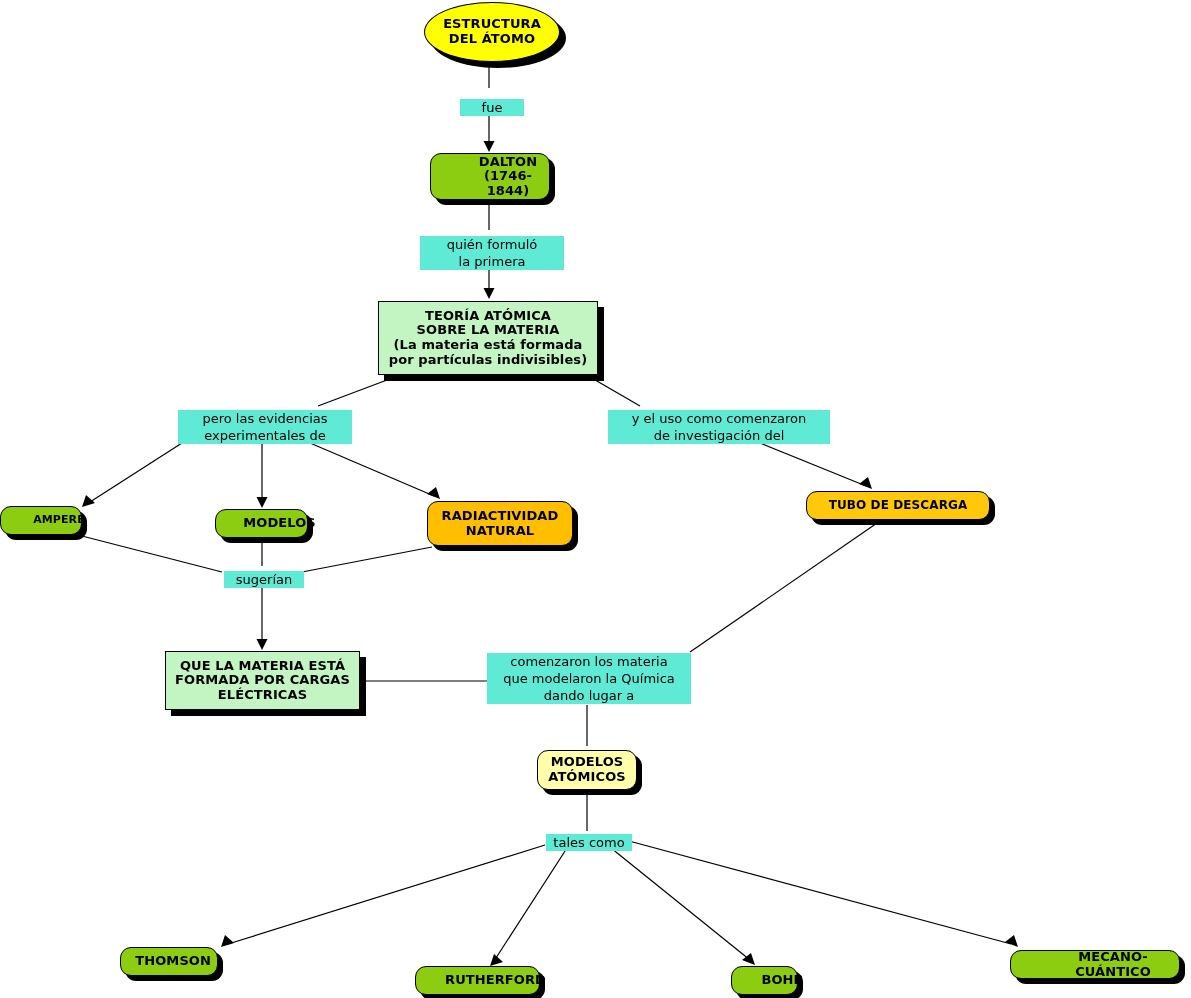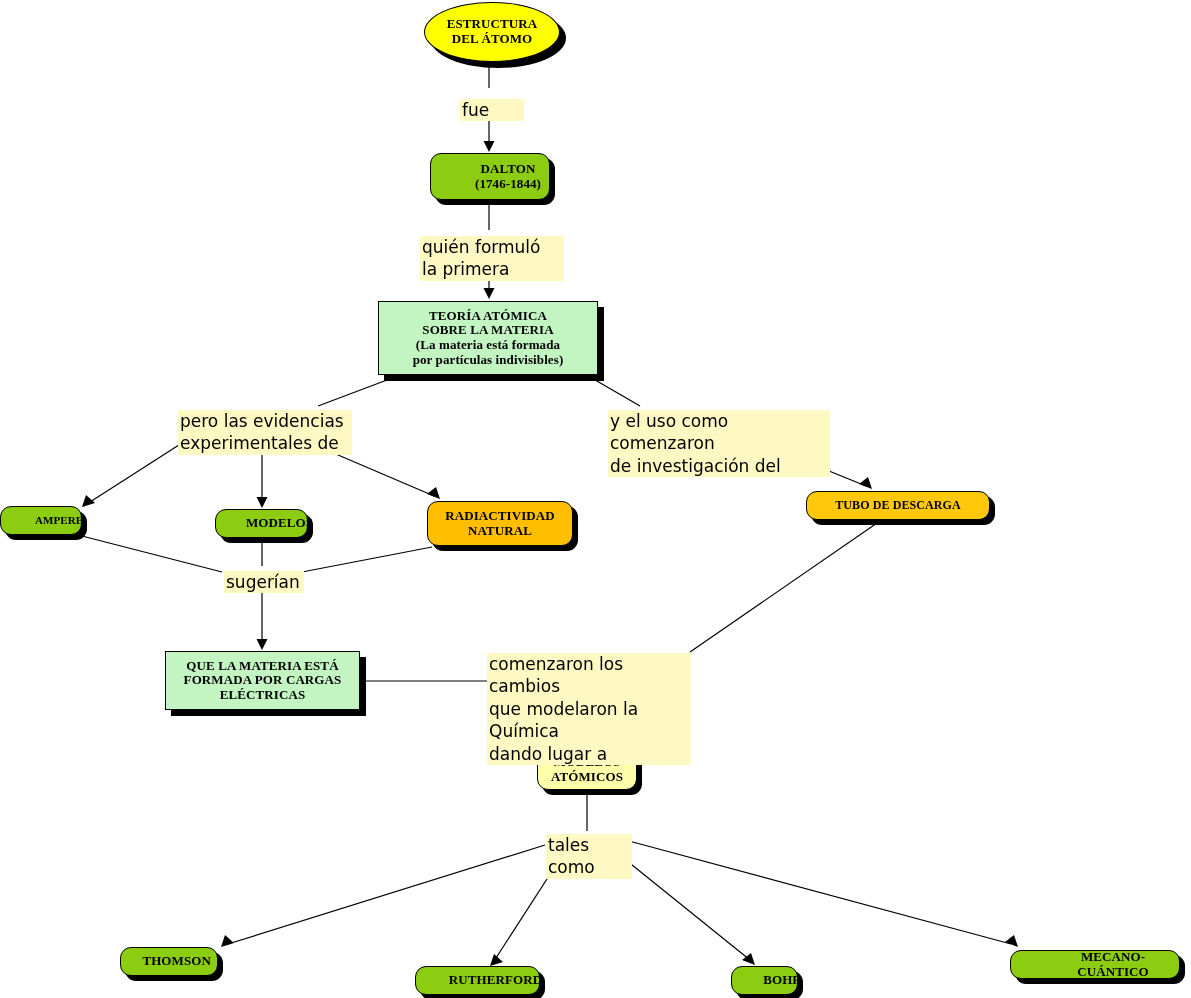--- a/index.html
+++ b/index.html
@@ -37,21 +37,20 @@
     font-weight: bold;
     line-height: 1.12;
     z-index: 5;
     border: 1px solid #000000;
     letter-spacing: 0.1px;
   }
   .node .nlabel {
     display: block;
     white-space: pre-line;
     padding: 0 6px;
-    font-family: Liberation Serif, serif;
   }
   
   .rounded {
     border-radius: 11px;
     box-shadow: 5px 5px 0 0 #000000;
   }
   
   .rect {
     border-radius: 0;
     box-shadow: 6px 6px 0 0 #000000;
@@ -64,24 +63,25 @@
   .c-green   { background: #8ccc11; padding-left: 36px; }
   .c-lgreen  { background: #c2f5c2; }
   .c-yellow  { background: #ffff00; }
   .c-lyellow { background: #ffffaa; }
   .c-amber   { background: #ffc80a; }
   .c-orange  { background: #ffbf00; }
 
   .linklabel {
     position: absolute;
     font-family: "DejaVu Sans", sans-serif;
-    font-size: 17px;
+    font-size: 13px;
     font-weight: normal;
     color: #000000;
-    background: #fef9c3;
+    background: #5eead4;
+    text-align: center;
     line-height: 1.32;
     white-space: pre-line;
     z-index: 6;
     padding: 0 2px;
   }
 </style>
 </head>
 <body>
 
 <div id="canvas">
@@ -176,19 +176,19 @@
     </div>
   <div id="label-layer">
       <div class="linklabel" style="left: 460px; top: 99px; width: 60px;">fue</div>
       <div class="linklabel" style="left: 420px; top: 236px; width: 140px;">quién formuló
 la primera</div>
       <div class="linklabel" style="left: 178px; top: 410px; width: 170px;">pero las evidencias
 experimentales de</div>
       <div class="linklabel" style="left: 608px; top: 410px; width: 218px;">y el uso como comenzaron
 de investigación del</div>
       <div class="linklabel" style="left: 224px; top: 571px; width: 76px;">sugerían</div>
-      <div class="linklabel" style="left: 487px; top: 653px; width: 200px;">comenzaron los cambios
+      <div class="linklabel" style="left: 487px; top: 653px; width: 200px;">comenzaron los materia
 que modelaron la Química
 dando lugar a</div>
       <div class="linklabel" style="left: 546px; top: 834px; width: 82px;">tales como</div>
     </div>
 
 </div>
 
 </body></html>

